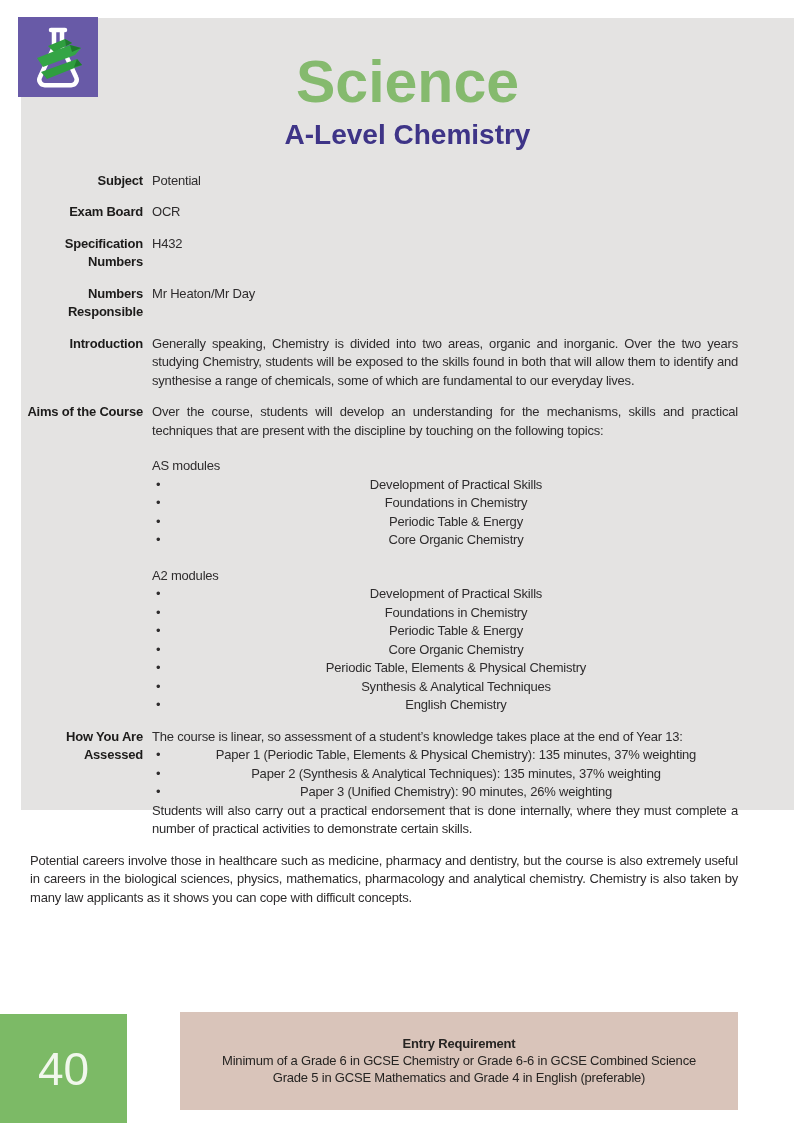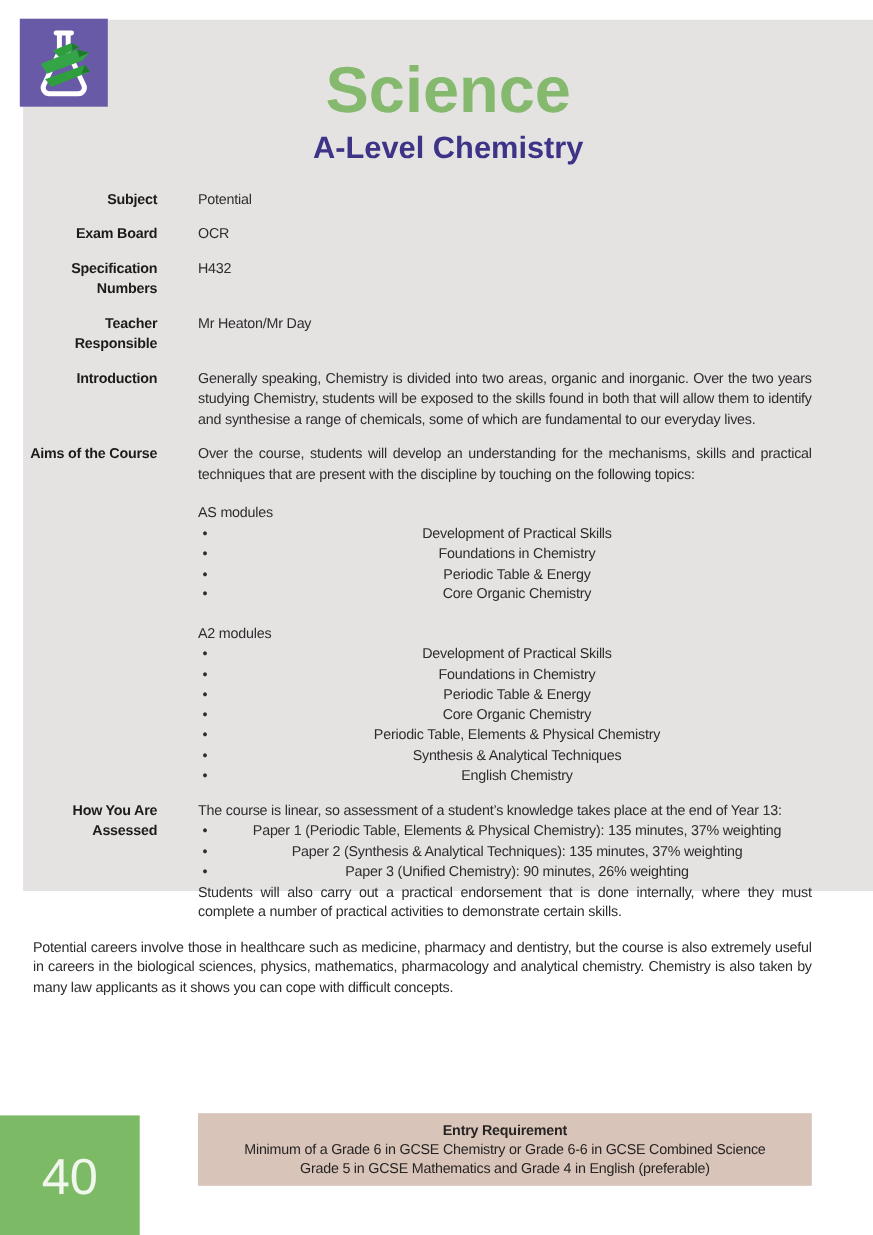--- a/index.html
+++ b/index.html
@@ -32,37 +32,37 @@
   h2.subtitle {
     margin: 5px 0 0; text-align: center;
     font-size: 28px; font-weight: bold;
     color: var(--subtitle-purple, #3e3487);
   }
   .sections {
     margin-top: 21px; padding-right: 56px;
     font-size: 13px; letter-spacing: -0.2px;
     color: #2e2c2d;
   }
-  .section-row { display: flex; margin-bottom: 13px; gap: 28px; }
+  .section-row { display: flex; margin-bottom: 13px; }
   .section-label {
     width: 122px; flex: none;
     text-align: right; font-weight: bold;
     color: #1c1b1a; line-height: 18.5px;
   }
   .section-content { flex: 1; margin-left: 9px; line-height: 18.5px; min-width: 0; }
   .paragraph { margin: 0; text-align: justify; }
   .module-list.with-title { margin-top: 17px; }
   .list-title { margin: 0; }
   ul.bullet-list { margin: 0; padding: 0; list-style: none; }
   .bullet-list li { position: relative; padding-left: 22px; text-align: center; }
   .bullet-list li::before { content: "\2022"; position: absolute; left: 4px; }
   .entry-box {
     position: absolute; left: 159px; top: 994px; width: 558px;
     background: var(--entry-box-bg, #d9c4ba);
-    text-align: center; padding: 8px 8px;
+    text-align: center; padding: 24px 8px;
     font-size: 13px; letter-spacing: -0.2px;
     line-height: 16.8px; color: #262422;
   }
   .entry-title { font-weight: bold; }
   .pagenum {
     position: absolute; left: 0; top: 1014px;
     width: 127px; height: 109px;
     background: var(--page-number-green, #7cba66);
     display: flex; align-items: center; justify-content: center;
     color: #f1f7ec; font-size: 46px;
@@ -104,21 +104,21 @@
           <p class="paragraph">OCR</p>
         </div>
       </div>
       <div class="section-row">
         <div class="section-label">Specification Numbers</div>
         <div class="section-content">
           <p class="paragraph">H432</p>
         </div>
       </div>
       <div class="section-row">
-        <div class="section-label">Teacher Responsible</div>
+        <div class="section-label">Numbers Responsible</div>
         <div class="section-content">
           <p class="paragraph">Mr Heaton/Mr Day</p>
         </div>
       </div>
       <div class="section-row">
         <div class="section-label">Introduction</div>
         <div class="section-content">
           <p class="paragraph">Generally speaking, Chemistry is divided into two areas, organic and inorganic. Over the two years studying Chemistry, students will be exposed to the skills found in both that will allow them to identify and synthesise a range of chemicals, some of which are fundamental to our everyday lives.</p>
         </div>
       </div>

